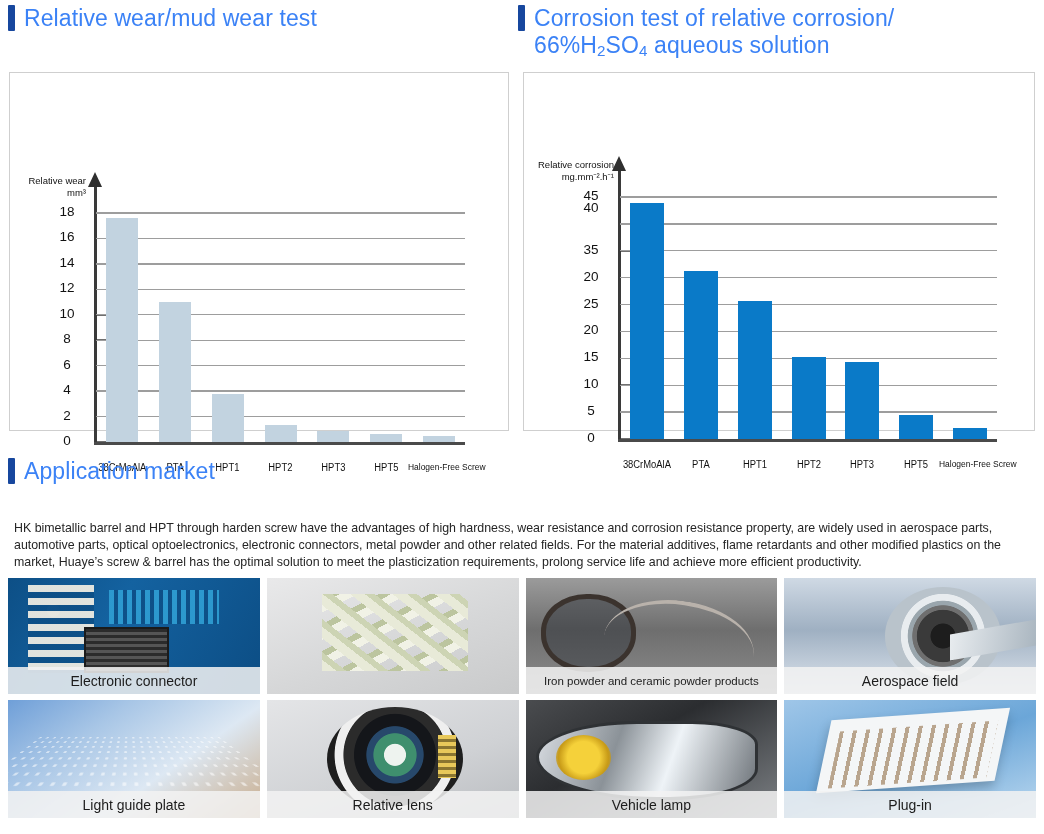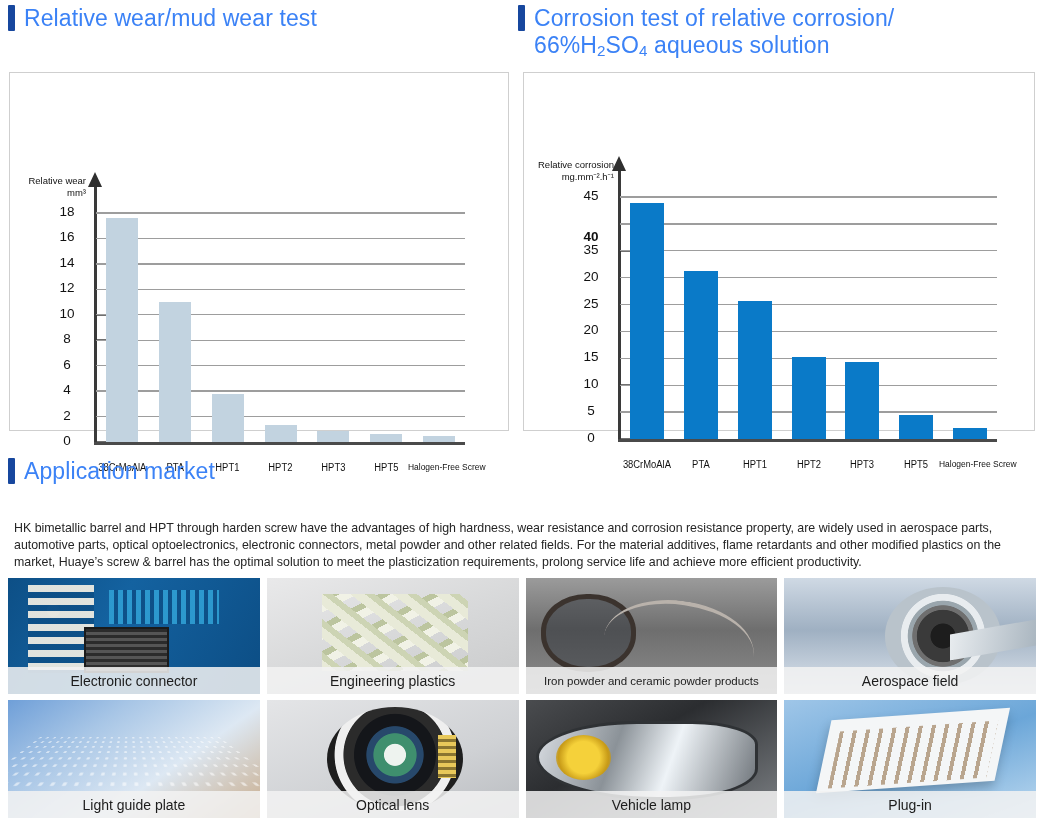--- a/index.html
+++ b/index.html
@@ -218,21 +218,21 @@
         <div class="gridline" style="left: 96px; top: 257.744px; width: 377px;"></div>
         <div class="ytick-label" style="left: 48px; top: 222.556px; width: 38px;">25</div>
         <div class="ytick-mark" style="left: 97px; top: 230.756px; width: 9px;"></div>
         <div class="gridline" style="left: 96px; top: 230.856px; width: 377px;"></div>
         <div class="ytick-label" style="left: 48px; top: 195.667px; width: 38px;">20</div>
         <div class="ytick-mark" style="left: 97px; top: 203.867px; width: 9px;"></div>
         <div class="gridline" style="left: 96px; top: 203.967px; width: 377px;"></div>
         <div class="ytick-label" style="left: 48px; top: 168.778px; width: 38px;">35</div>
         <div class="ytick-mark" style="left: 97px; top: 176.978px; width: 9px;"></div>
         <div class="gridline" style="left: 96px; top: 177.078px; width: 377px;"></div>
-        <div class="ytick-label" style="left: 48px; top: 156px; width: 38px; font-weight: bold;">40</div>
+        <div class="ytick-label" style="left: 48px; top: 127px; width: 38px;">40</div>
         <div class="ytick-mark" style="left: 97px; top: 150.089px; width: 9px;"></div>
         <div class="gridline" style="left: 96px; top: 150.189px; width: 377px;"></div>
         <div class="ytick-label" style="left: 48px; top: 115px; width: 38px;">45</div>
         <div class="ytick-mark" style="left: 97px; top: 123.2px; width: 9px;"></div>
         <div class="gridline" style="left: 96px; top: 123.3px; width: 377px;"></div>
         <div class="xaxis-line" style="left: 94px; top: 366px; width: 379px;"></div>
         <div class="bar blue" style="left: 105.929px; width: 34px; height: 235.547px; bottom: -9px;"></div>
         <div class="xcat" style="left: 90px; top: 386px; width: 65.8571px;">38CrMoAlA</div>
         <div class="bar blue" style="left: 159.786px; width: 34px; height: 167.787px; bottom: -9px;"></div>
         <div class="xcat" style="left: 143.857px; top: 386px; width: 65.8571px;">PTA</div>
@@ -260,37 +260,36 @@
 
 <div id="grid">
   <div class="tile">
     <div class="art art-pcb">
         <div class="chip"></div>
       </div>
     <div class="cap">Electronic connector</div>
   </div>
   <div class="tile">
     <div class="art art-pellets"></div>
-    <div class="cap">Engineering plastics</div>
   </div>
   <div class="tile">
     <div class="art art-glasses"></div>
     <div class="cap small">Iron powder and ceramic powder products</div>
   </div>
   <div class="tile">
     <div class="art art-jet"></div>
     <div class="cap">Aerospace field</div>
   </div>
   <div class="tile">
     <div class="art art-lgp"></div>
     <div class="cap">Light guide plate</div>
   </div>
   <div class="tile">
     <div class="art art-lens"></div>
-    <div class="cap">Optical lens</div>
+    <div class="cap">Relative lens</div>
   </div>
   <div class="tile">
     <div class="art art-lamp"></div>
     <div class="cap">Vehicle lamp</div>
   </div>
   <div class="tile">
     <div class="art art-plug"></div>
     <div class="cap">Plug-in</div>
   </div>
 </div>

